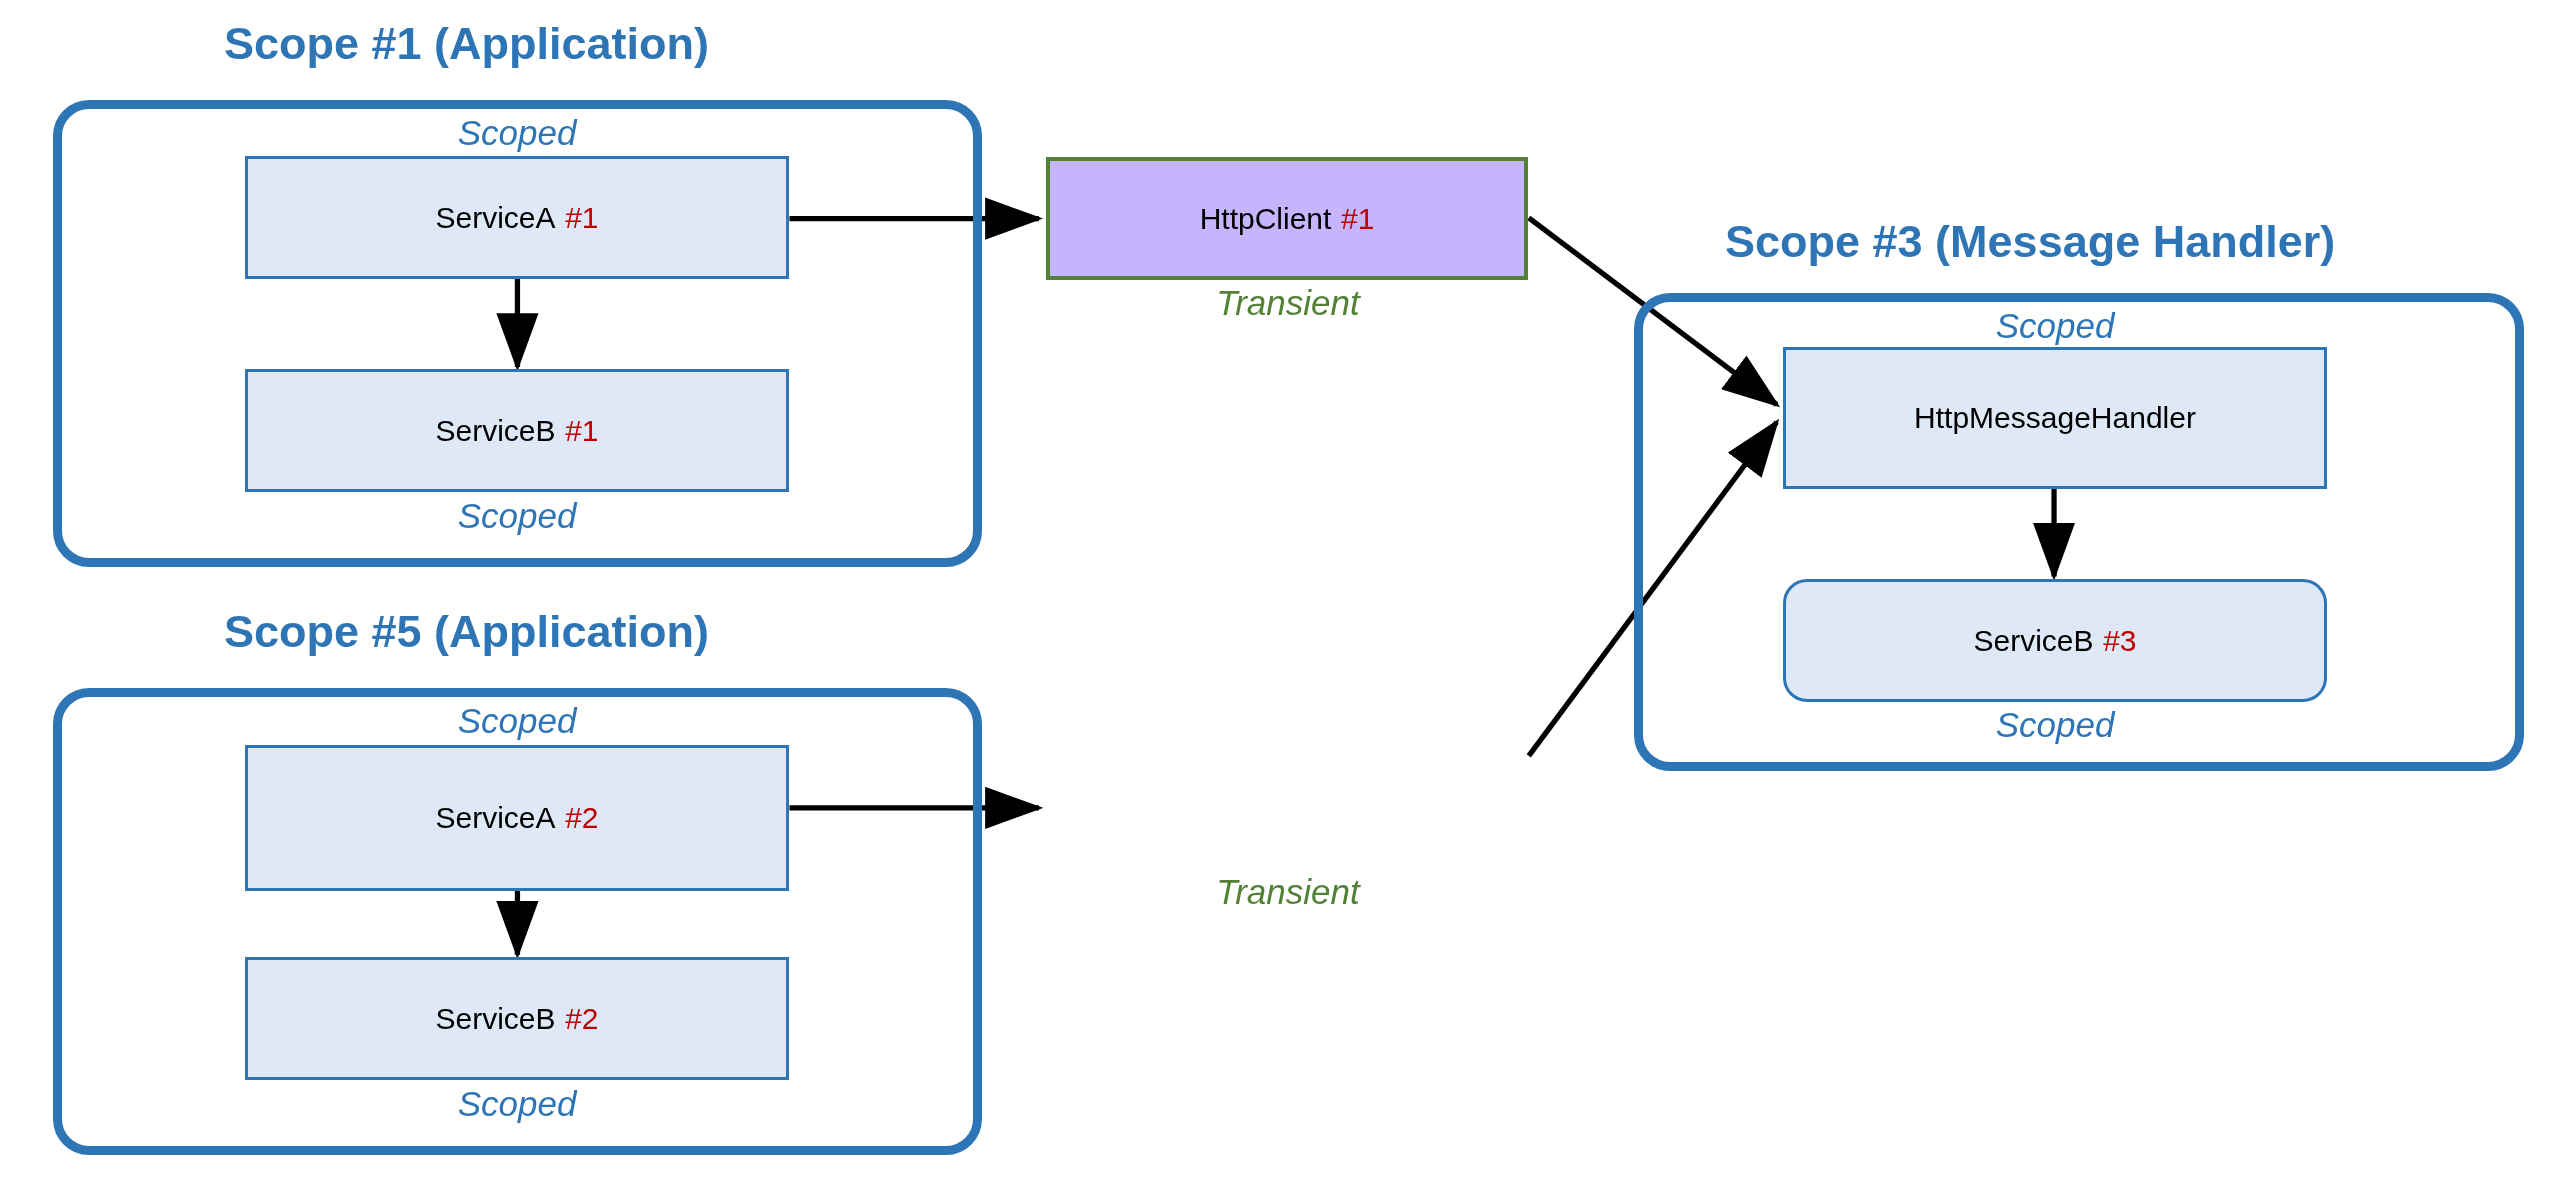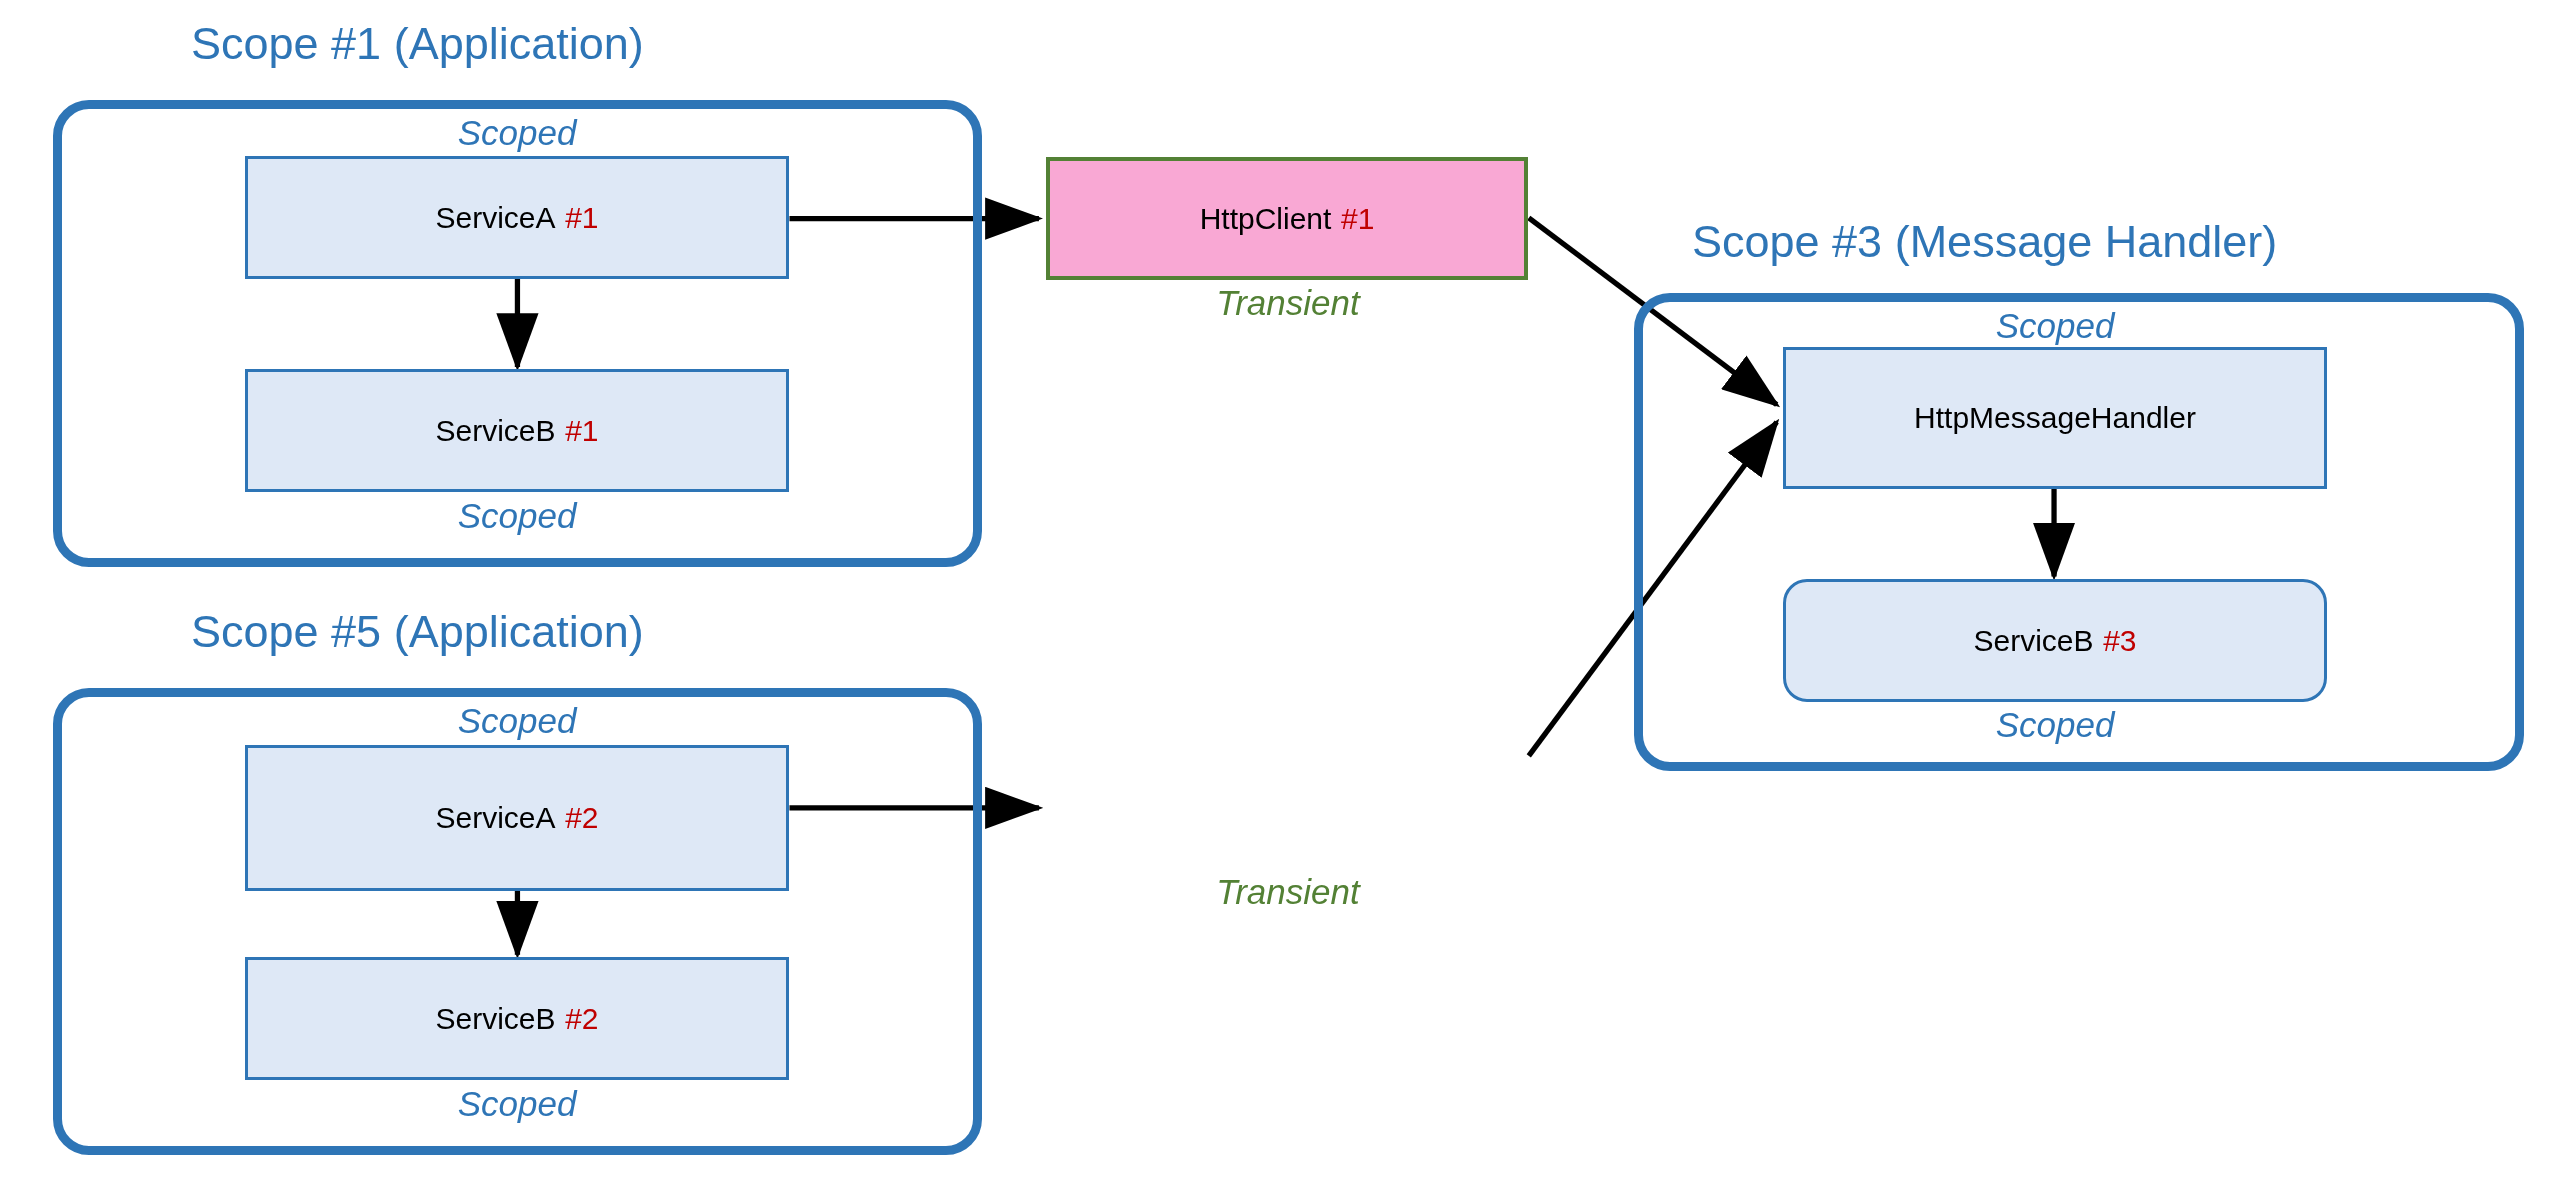--- a/index.html
+++ b/index.html
@@ -23,24 +23,25 @@
     position: absolute;
     top: 0;
     left: 0;
     width: 2576px;
     height: 1202px;
   }
   .scope-title {
     position: absolute;
     font-family: "Liberation Sans", sans-serif;
     font-size: 45px;
-    font-weight: 400;
+    font-weight: 700;
     color: #2E75B6;
     white-space: nowrap;
     line-height: 1;
+    margin-left: 33px;
   }
   .scope-box {
     position: absolute;
     box-sizing: border-box;
     border: 9.8px solid #2E75B6;
     border-radius: 36px;
     background: transparent;
   }
   .node-box {
     position: absolute;
@@ -48,21 +49,21 @@
     display: flex;
     align-items: center;
     justify-content: center;
     white-space: nowrap;
   }
   .node-box.blue {
     background: #DEE8F6;
     border: 3.8px solid #2E75B6;
   }
   .node-box.green {
-    background: #f9a8d4;
+    background: #c4b5fd;
     border: 4.5px solid #538135;
   }
   .node-label {
     font-family: "Liberation Sans", sans-serif;
     font-size: 30px;
     color: #000000;
     line-height: 1;
   }
   .node-num {
     color: #C00000;

